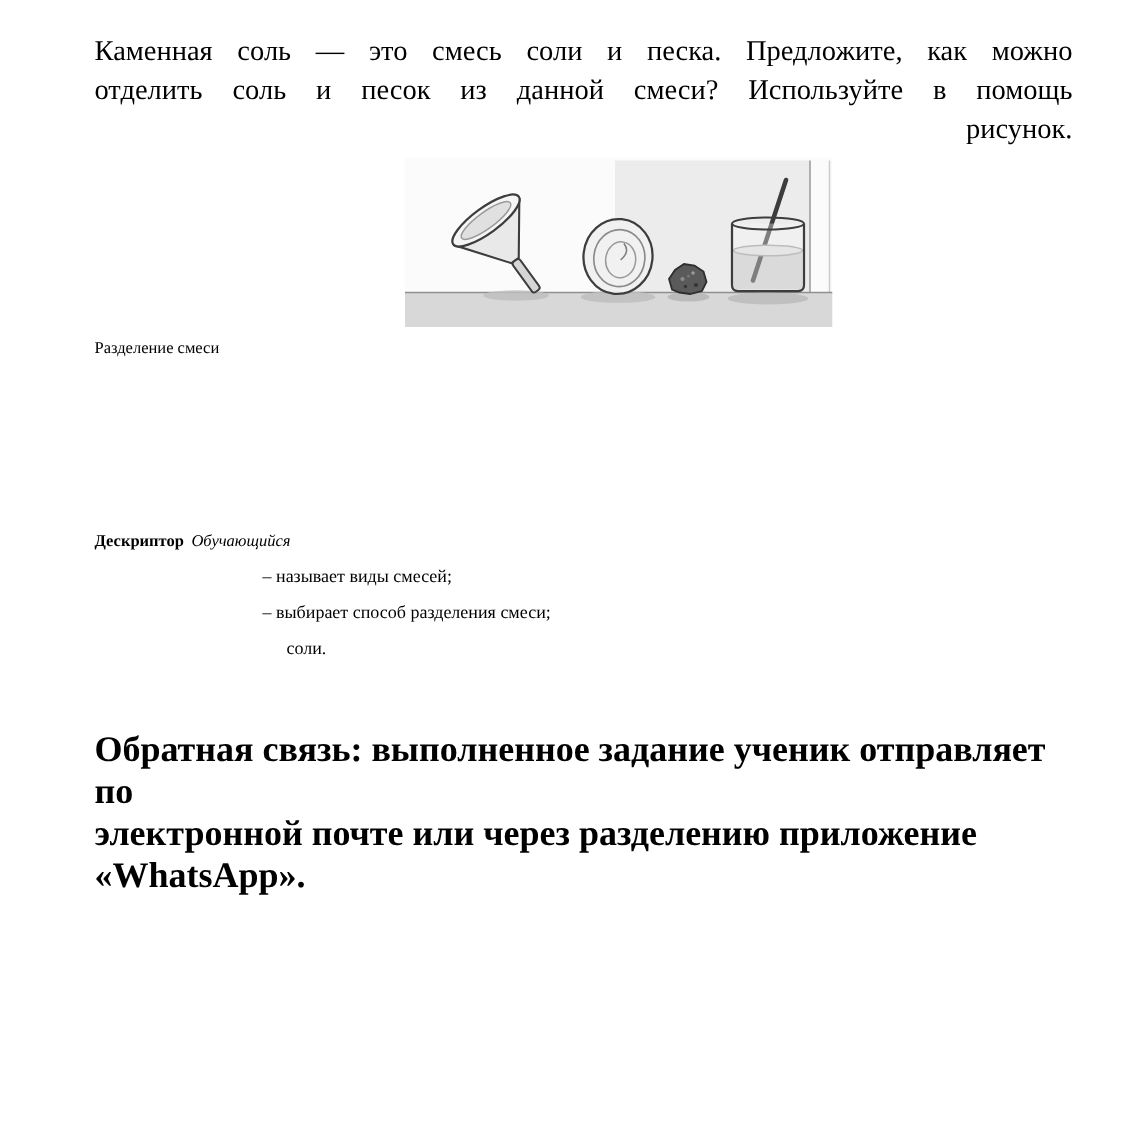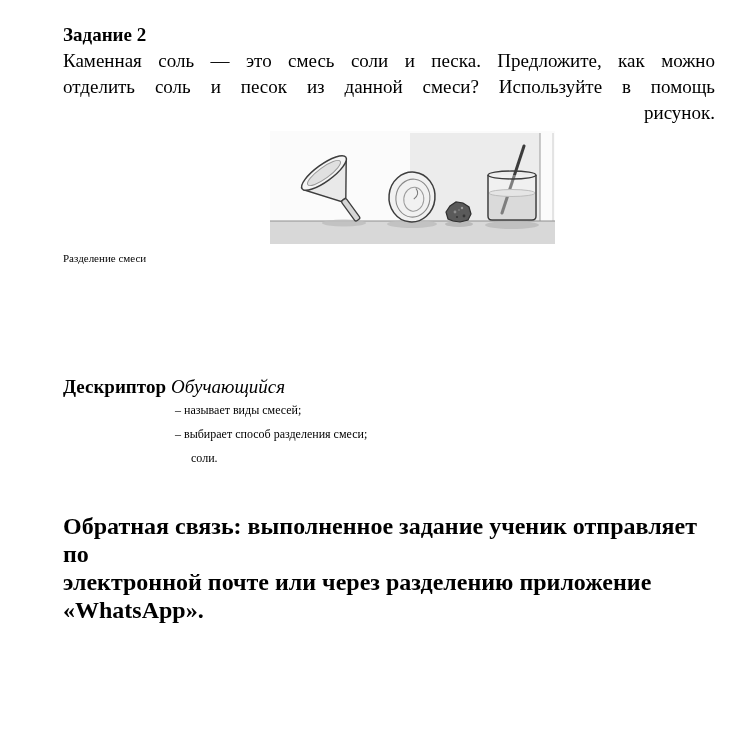--- a/index.html
+++ b/index.html
@@ -45,21 +45,21 @@
   }
   .caption {
     font-size: 11px;
     line-height: 17px;
     margin-top: 6px;
   }
   .descriptor {
     margin-top: 110px;
   }
   .descriptor-head {
-    font-size: 19px;
+    font-size: 11px;
     line-height: 20px;
   }
   .descriptor-label {
     font-weight: bold;
   }
   .descriptor-subject {
     font-style: italic;
     margin-left: 5px;
   }
   .descriptor-lines {
@@ -87,21 +87,20 @@
   .sketch {
     display: block;
   }
 </style>
 </head>
 <body>
 
 <div class="page">
   <div class="content">
 
-    <h1 class="title">Задание 2</h1>
 
     <div class="task-text">
       <div class="jline">Каменная соль — это смесь соли и песка. Предложите, как можно</div>
       <div class="jline">отделить соль и песок из данной смеси? Используйте в помощь</div>
       <div class="jline-end">рисунок.</div>
     </div>
 
     <figure class="figure">
       <svg class="sketch" viewBox="0 0 285 113" width="285" height="113" xmlns="http://www.w3.org/2000/svg">
 

